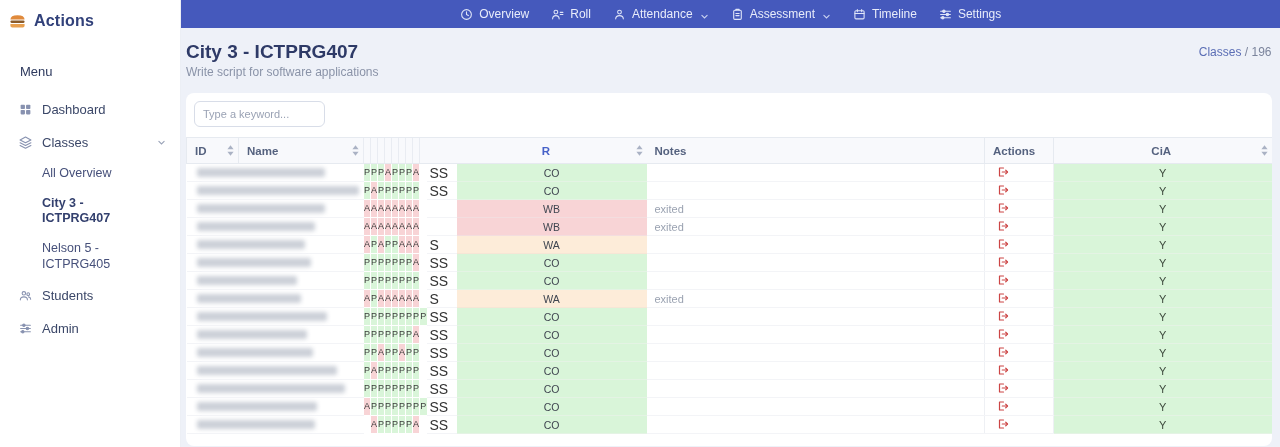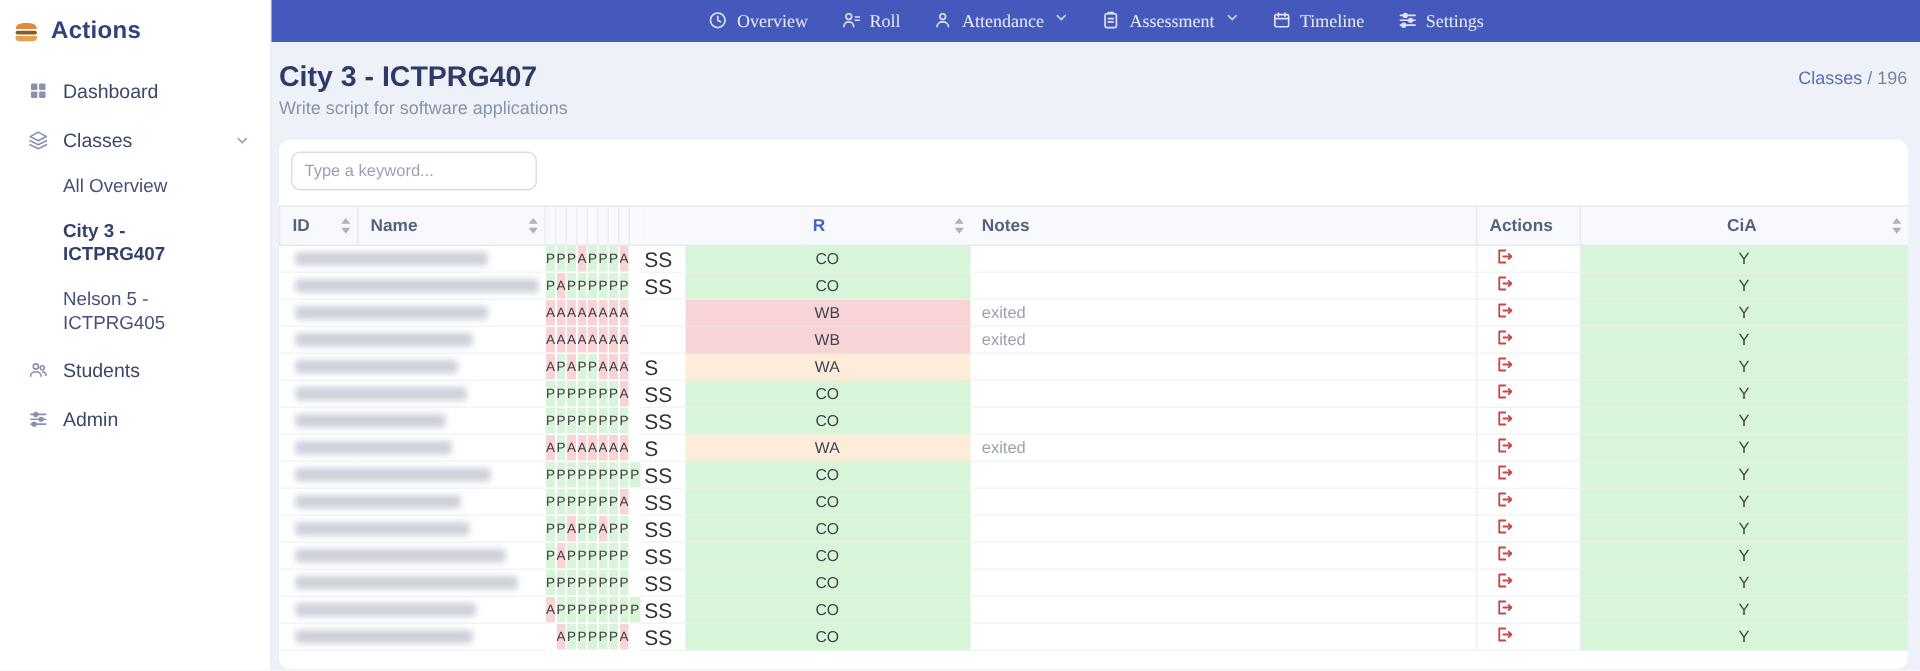--- a/index.html
+++ b/index.html
@@ -18,32 +18,32 @@
   .side-nav { margin-top:14px; }
   .side-item { display:flex; align-items:center; gap:10px; padding:9px 14px 9px 19px; font-size:13px; color:#3b4768; cursor:pointer; }
   .side-item .chev { margin-left:auto; color:#9aa3b8; }
   .side-sub { padding:7px 0 7px 42px; font-size:12.5px; color:#46507a; cursor:pointer; line-height:1.25; }
   .side-sub.active { color:#33406e; font-weight:bold; }
   .side-sub.wrap { width:150px; }
   .sicon { color:#8892b0; display:inline-flex; }
   
   .main { flex:1; display:flex; flex-direction:column; }
   .topnav { height:28px; background:var(--navbar, #4559bc); display:flex; align-items:center; justify-content:center; gap:22px; }
-  .nav-item { display:flex; align-items:flex-start; gap:6px; color:#e8ecfa; font-size:12px; cursor:pointer;font-family:Liberation Serif, serif; }
+  .nav-item { display:flex; align-items:flex-end; gap:6px; color:#e8ecfa; font-size:12px; cursor:pointer; }
   .nav-item .nicon { display:inline-flex; color:#dfe5f8; }
   .nav-item .dchev { display:inline-flex; color:#c9d2f0; margin-left:1px; }
   .content { padding:13px 10px 0 6px; flex:1; display:flex; flex-direction:column; }
   .page-head { display:flex; justify-content:space-between; align-items:flex-start; }
   .page-title { font-size:19px; font-weight:bold; color:#2e3a67; }
   .page-sub { font-size:12px; color:#8a93a8; margin-top:2px; }
   .breadcrumb { font-size:12px; color:#7b849c; margin-top:4px; }
   .breadcrumb .bc-link { color:#5b6eb5; cursor:pointer; }
   
   .card { background:#fff; border-radius:8px; margin-top:14px; padding:8px 0 12px 0; flex:0 0 auto; }
-  .search-input { margin-left:8px; width:164px; height:26px; border:1px solid #d8dde8; border-radius:6px; font-size:11px; padding:0 8px; color:#444; font-family:"Liberation Sans",sans-serif; outline:none; }
+  .search-input { margin-left:8px; width:131px; height:26px; border:1px solid #d8dde8; border-radius:6px; font-size:11px; padding:0 8px; color:#444; font-family:"Liberation Sans",sans-serif; outline:none; }
   .search-input::placeholder { color:#9aa2b4; }
   table { border-collapse:collapse; table-layout:fixed; width:1085px; margin:10px 0 0 0; }
   col.c-id{width:52px} col.c-name{width:125px} col.c-sess{width:7px} col.c-s{width:30px}
   col.c-r{width:190px} col.c-notes{width:338px} col.c-act{width:69px} col.c-cia{width:218px}
   thead th { height:26px; background:#f8f9fc; border-top:1px solid #e6eaf0; border-bottom:1px solid #e6eaf0; font-size:11.5px; font-weight:bold; color:#55627f; text-align:left; }
   th.h-cell { border-left:1px solid #e6eaf0; }
   th .h-flex { display:flex; align-items:center; justify-content:space-between; padding:0 4px 0 8px; }
   th.h-sess { border-left:1px solid #e9ecf2; }
   th.h-r { color:var(--sorted, #4762c8); }
   th.h-r .h-flex { padding-left:0; }
@@ -73,20 +73,21 @@
   <div class="brand">
     <span>
       <svg width="17" height="15" viewBox="0 0 24 20">
         <path d="M2 7 Q2 1 12 1 Q22 1 22 7 Z" fill="#e08a3c"></path>
         <rect x="2" y="8.5" width="20" height="3.5" rx="1.6" fill="#8a5a28"></rect>
         <path d="M2 13.5 h20 v2 q0 3 -4 3 h-12 q-4 0 -4 -3 Z" fill="#e8a050"></path>
       </svg>
     </span>
     <span class="brand-name">Actions</span>
   </div>
+  <div class="menu-label">Menu</div>
   <div class="side-nav" id="side-nav">
       <div class="side-item">
         <span class="sicon">
           <svg width="13" height="13" viewBox="0 0 24 24" fill="currentColor">
             <rect x="3" y="3" width="8" height="8" rx="1.5"></rect>
             <rect x="13" y="3" width="8" height="8" rx="1.5"></rect>
             <rect x="3" y="13" width="8" height="8" rx="1.5"></rect>
             <rect x="13" y="13" width="8" height="8" rx="1.5"></rect>
           </svg>
         </span>

